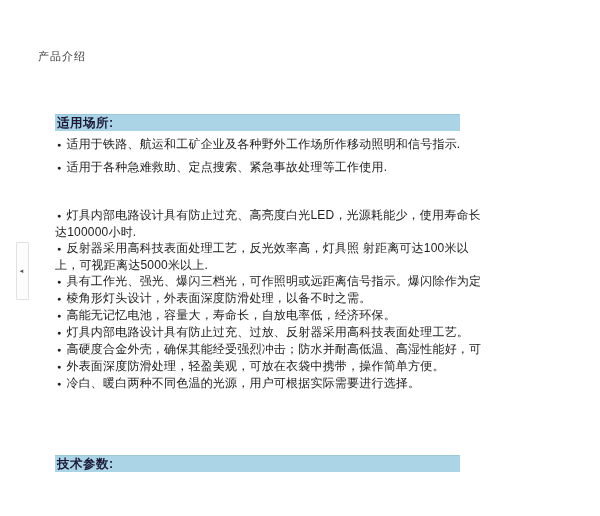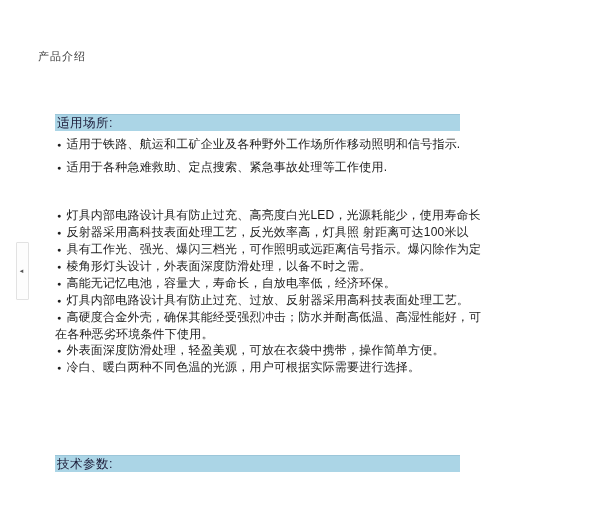--- a/index.html
+++ b/index.html
@@ -35,21 +35,21 @@
   }
   .sec-0{top:114px;}
   .sec-1{top:203px;}
   .sec-2{top:455px;}
   .heading-bar{
     background:var(--bar-bg,#abd5e6);
     border-top:1px solid #9cc6d9;
     height:17px;line-height:16px;
     box-sizing:border-box;
     padding-left:2px;
-    font-size:12.5px;font-weight:normal;
+    font-size:12.5px;font-weight:bold;
     color:var(--heading-text,#1b1b38);
     letter-spacing:0.5px;
   }
   .lines{margin-top:2px;}
   .sec-0 .lines .line{line-height:22px;}
   .sec-1 .lines{margin-top:4px;}
   .sec-1 .lines .line{line-height:16px;}
   .line{
     font-size:12px;color:var(--body-text,#1c1c1c);
     white-space:nowrap;
@@ -75,27 +75,28 @@
   <div class="heading-bar">适用场所:</div>
   <div class="lines">
       <div class="line"><span class="bullet">●</span><span>适用于铁路、航运和工矿企业及各种野外工作场所作移动照明和信号指示.</span></div>
       <div class="line"><span class="bullet">●</span><span>适用于各种急难救助、定点搜索、紧急事故处理等工作使用.</span></div>
     </div>
 </div>
 
 <div class="section sec-1">
   <div class="lines">
       <div class="line"><span class="bullet">●</span><span>灯具内部电路设计具有防止过充、高亮度白光LED，光源耗能少，使用寿命长</span></div>
+      <div class="line"><span>达100000小时.</span></div>
       <div class="line"><span class="bullet">●</span><span>反射器采用高科技表面处理工艺，反光效率高，灯具照 射距离可达100米以</span></div>
+      <div class="line"><span>上，可视距离达5000米以上.</span></div>
       <div class="line"><span class="bullet">●</span><span>具有工作光、强光、爆闪三档光，可作照明或远距离信号指示。爆闪除作为定</span></div>
       <div class="line"><span class="bullet">●</span><span>棱角形灯头设计，外表面深度防滑处理，以备不时之需。</span></div>
       <div class="line"><span class="bullet">●</span><span>高能无记忆电池，容量大，寿命长，自放电率低，经济环保。</span></div>
       <div class="line"><span class="bullet">●</span><span>灯具内部电路设计具有防止过充、过放、反射器采用高科技表面处理工艺。</span></div>
       <div class="line"><span class="bullet">●</span><span>高硬度合金外壳，确保其能经受强烈冲击；防水并耐高低温、高湿性能好，可</span></div>
-      <div class="line"><span>在各种恶劣环境条件下使用。</span></div>
       <div class="line"><span class="bullet">●</span><span>外表面深度防滑处理，轻盈美观，可放在衣袋中携带，操作简单方便。</span></div>
       <div class="line"><span class="bullet">●</span><span>冷白、暖白两种不同色温的光源，用户可根据实际需要进行选择。</span></div>
     </div>
 </div>
 
 <div class="section sec-2">
   <div class="heading-bar">技术参数:</div>
   <div class="lines"></div>
 </div>
 

